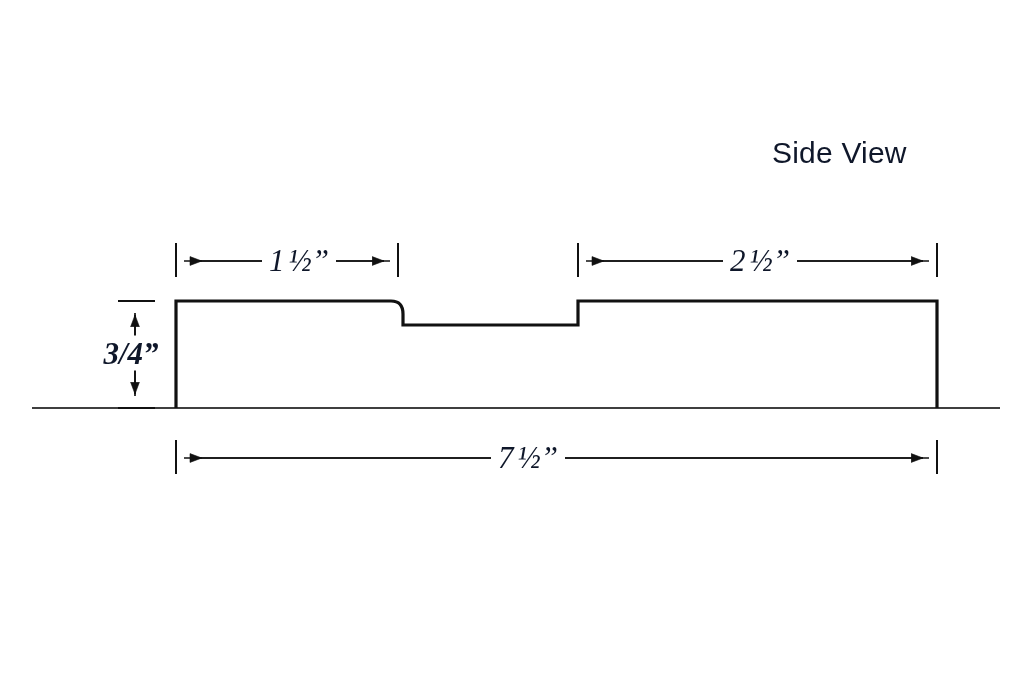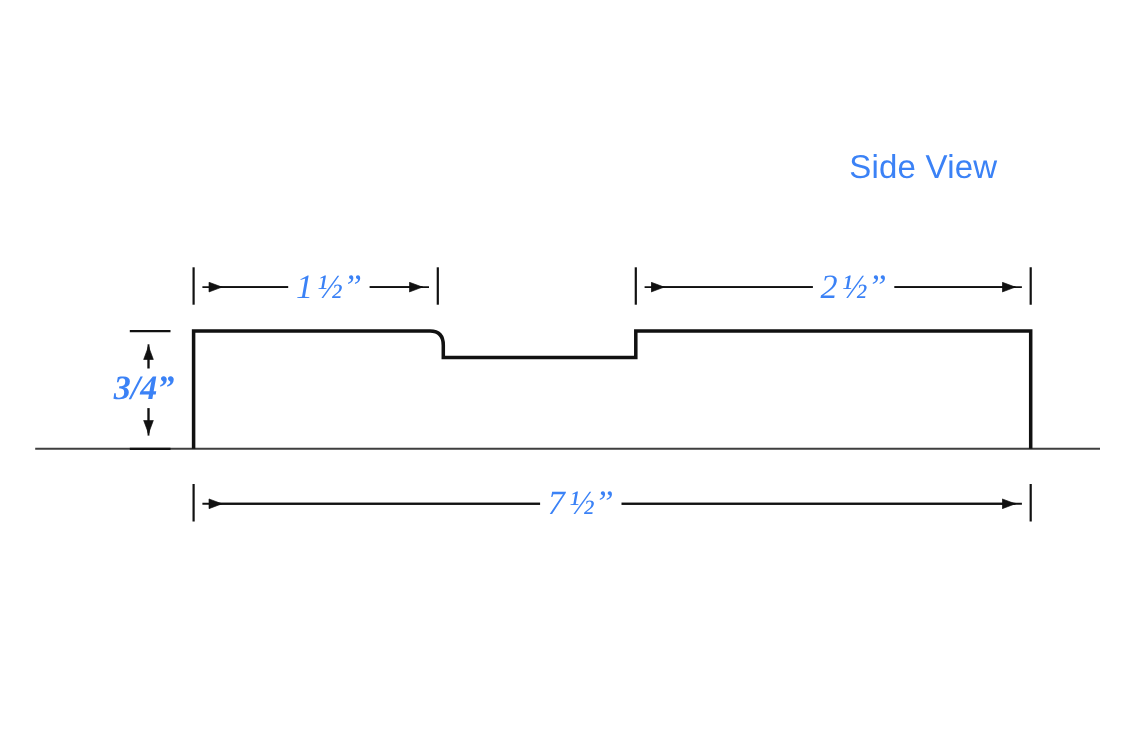--- a/index.html
+++ b/index.html
@@ -26,31 +26,31 @@
     height: 683px;
     display: block;
   }
   .view-title {
     position: absolute;
     left: 772px;
     top: 136px;
     font-family: "Liberation Sans", sans-serif;
     font-size: 30px;
     font-weight: 400;
-    color: #3b82f6;
+    color: #0f172a;
     letter-spacing: 0.2px;
     white-space: nowrap;
   }
   
   .dim-label {
     position: absolute;
     font-family: "Liberation Serif", serif;
     font-style: italic;
     font-size: 31px;
-    color: #3b82f6;
+    color: #0f172a;
     background: #ffffff;
     white-space: nowrap;
     line-height: 1;
     padding: 2px 7px;
     transform: translate(-50%, -50%);
   }
   .dim-label .whole {
     font-style: italic;
     font-size: 31px;
   }
@@ -124,21 +124,21 @@
     <line x1="929" y1="458" x2="190" y2="458" stroke="#111111" stroke-width="1.7" marker-end="url(#arrow-left)"></line>
     <line x1="184" y1="458" x2="923" y2="458" stroke="#111111" stroke-width="1.7" marker-end="url(#arrow-right)"></line>
   </svg>
 
   <div class="view-title">Side View</div>
 
   <div class="dim-label" style="left:299px; top:260px;">
     <span class="whole">1</span><span class="sp"></span><span class="frac">½</span><span class="inch">”</span>
   </div>
 
-  <div class="dim-label" style="left:760px; top:260px;margin-left:16px;">
+  <div class="dim-label" style="left:760px; top:260px;">
     <span class="whole">2</span><span class="sp"></span><span class="frac">½</span><span class="inch">”</span>
   </div>
 
   <div class="dim-label dim-vertical" style="left:131px; top:353px;">
     <span class="frac">3/4</span><span class="inch">”</span>
   </div>
 
   <div class="dim-label" style="left:528px; top:457px;">
     <span class="whole">7</span><span class="sp"></span><span class="frac">½</span><span class="inch">”</span>
   </div>

